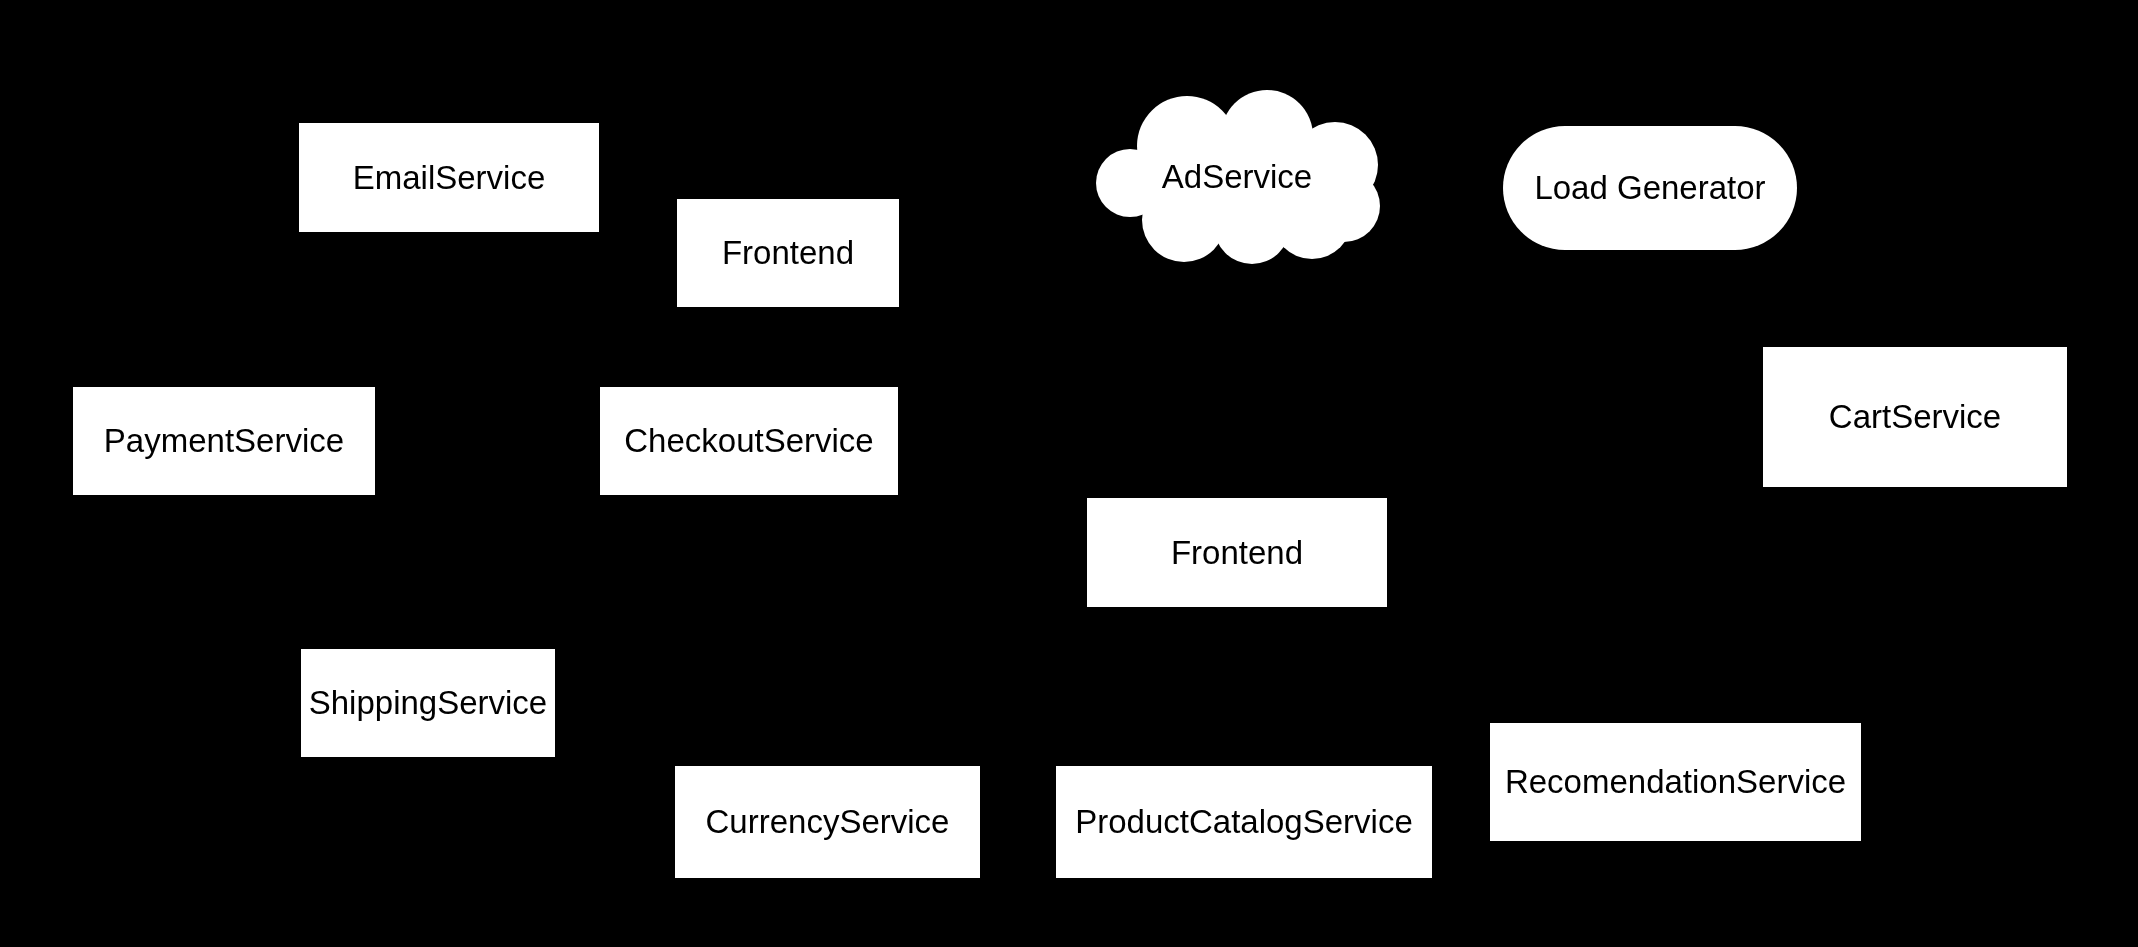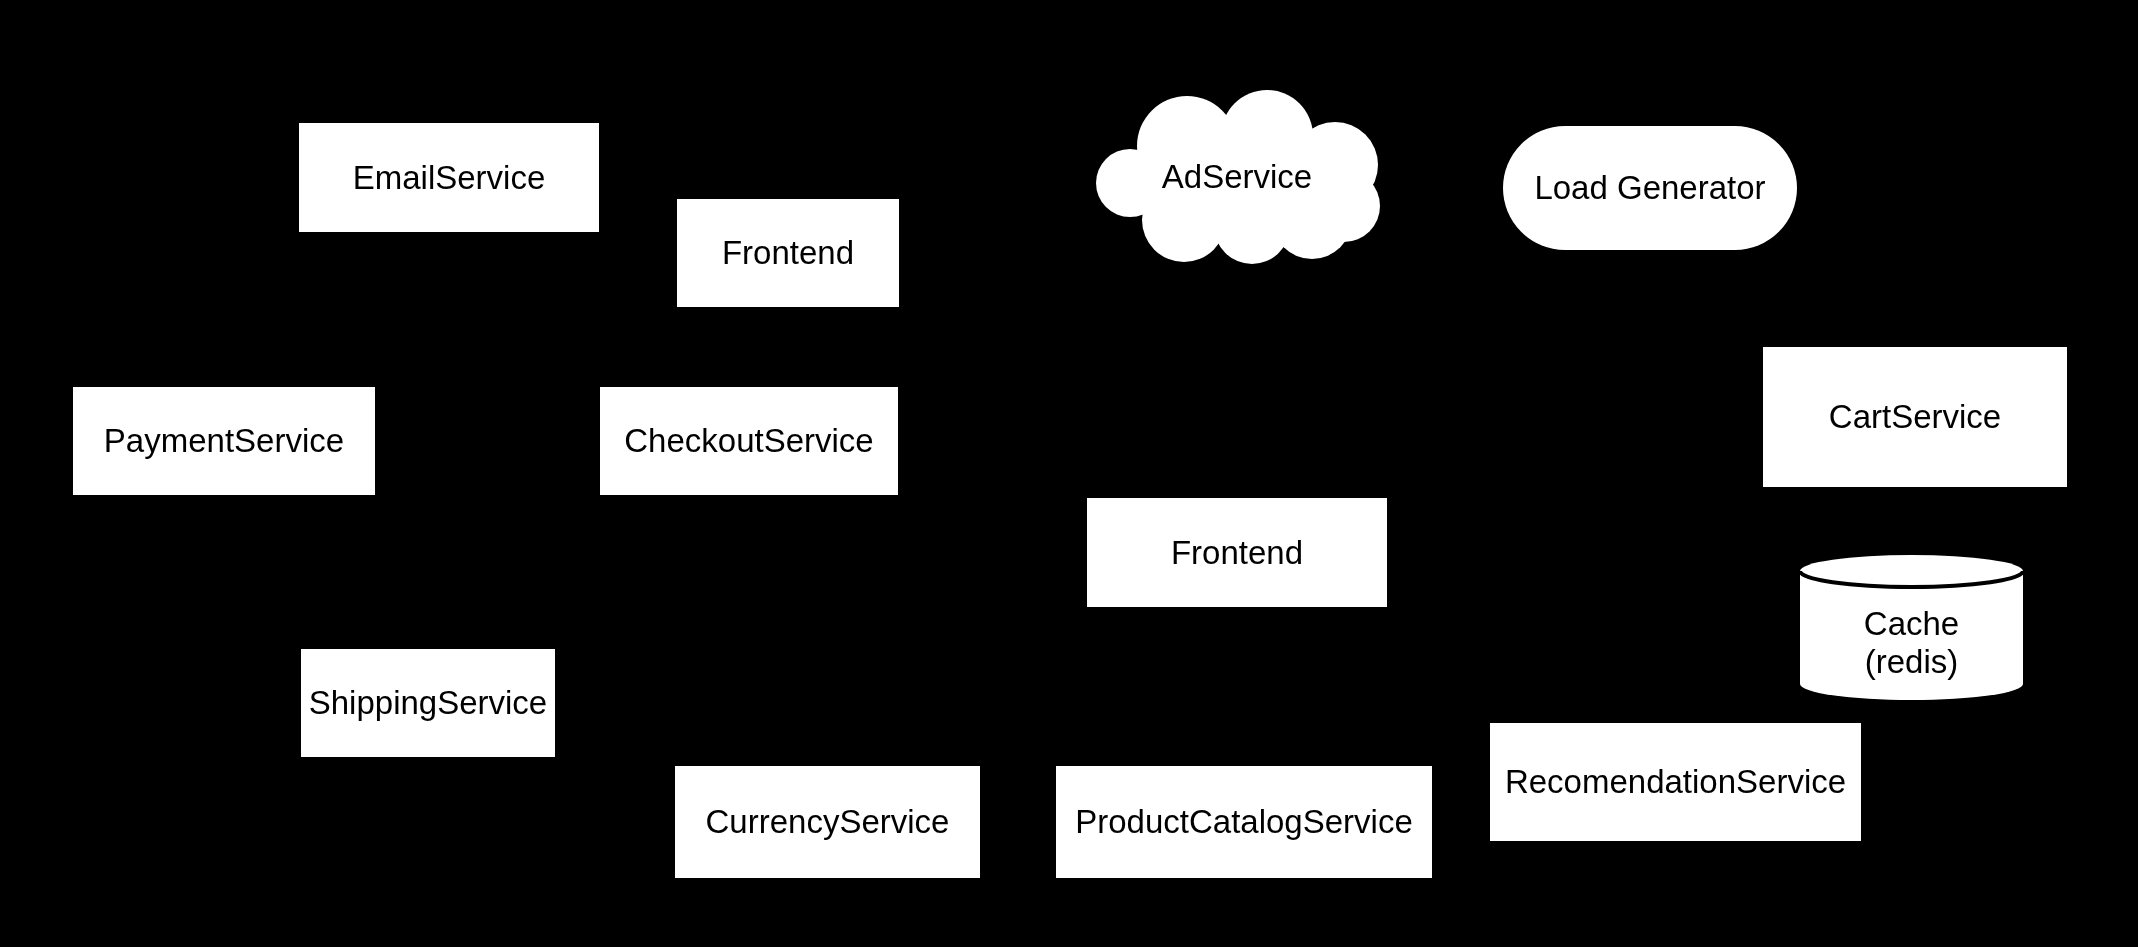--- a/index.html
+++ b/index.html
@@ -112,24 +112,14 @@
         <circle cx="252" cy="118" r="36"></circle>
         <circle cx="220" cy="131" r="40"></circle>
         <circle cx="160" cy="138" r="38"></circle>
         <circle cx="92" cy="132" r="42"></circle>
         <ellipse cx="150" cy="95" rx="108" ry="52"></ellipse>
       </g>
     </svg>
     <div class="shape-label">AdService</div>
   </div>
 
-  <div class="shape-holder n-cache">
-    <svg width="223" height="145" viewBox="0 0 223 145" xmlns="http://www.w3.org/2000/svg">
-      <path d="M0,16 A111.5,16 0 0 1 223,16 L223,129 A111.5,16 0 0 1 0,129 Z" fill="#ffffff"></path>
-      <path d="M0,16 A111.5,16 0 0 0 223,16" fill="none" stroke="#000000" stroke-width="4"></path>
-    </svg>
-    <div class="shape-label">
-      <span>Cache</span>
-      <span>(redis)</span>
-    </div>
-  </div>
 
 </div>
 
 </body></html>

